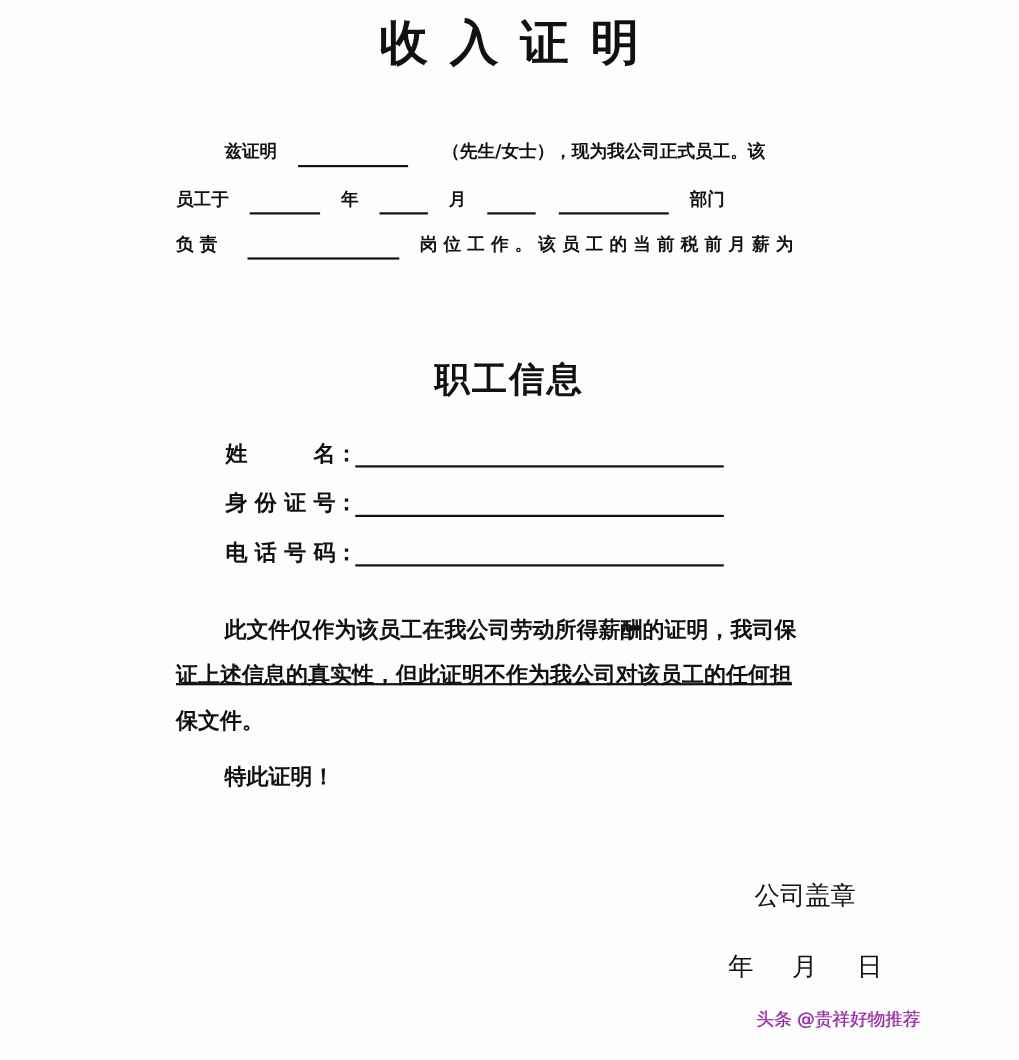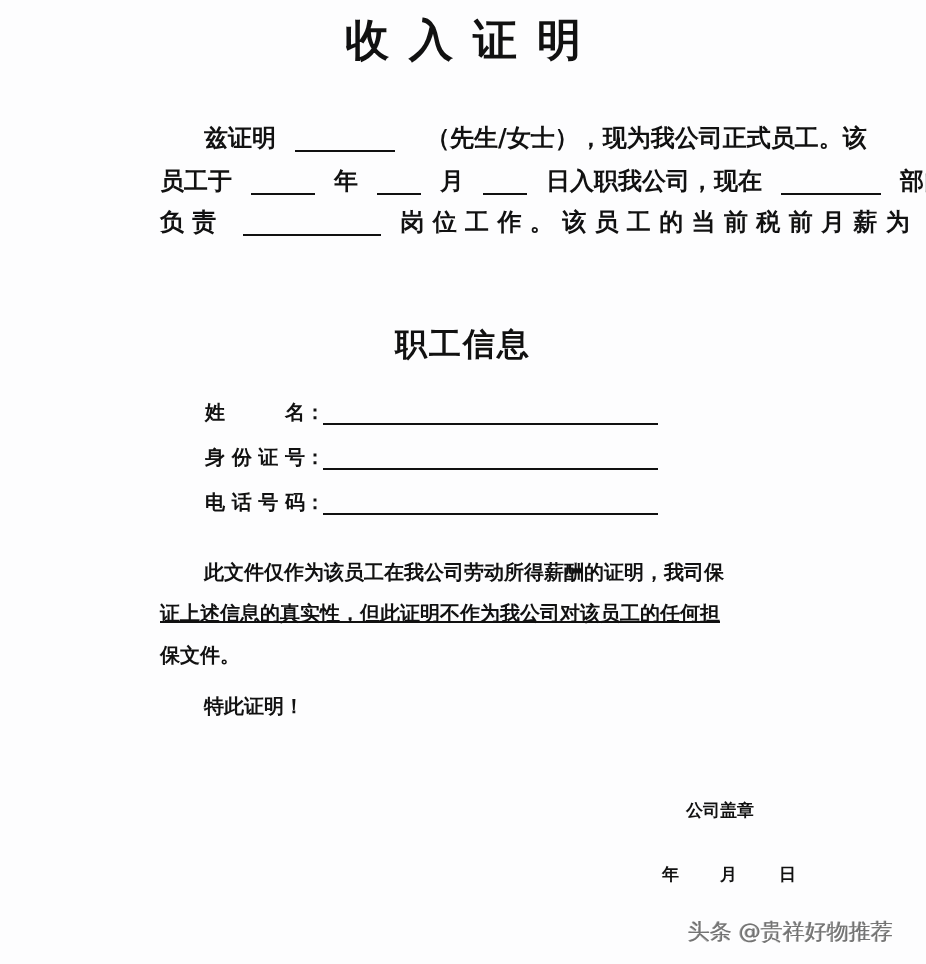--- a/index.html
+++ b/index.html
@@ -26,21 +26,21 @@
       left: 0; width: 926px; top: 10px;
       text-align: center;
       font-size: 44px;
       font-weight: bold;
       letter-spacing: 20px;
       padding-left: 20px;
       box-sizing: border-box;
       line-height: 60px;
     }
     .para-line {
-      font-size: 24px;
+      font-size: 16px;
       font-weight: bold;
       line-height: 28px;
       height: 28px;
       display: flex;
       align-items: flex-end;
       gap: 17px;
     }
     .blank {
       display: inline-block;
       border-bottom: 2px solid #111;
@@ -81,26 +81,26 @@
       border-bottom: 2px solid #111;
       height: 24px;
       margin-left: 0;
     }
     .body-line {
       font-size: 20px;
       font-weight: bold;
       line-height: 28px;
     }
     .sign {
-      font-size: 17px;
-      font-weight: bold;
+      font-size: 23px;
+      font-weight: normal;
     }
     .watermark {
-      font-size: 22px;
-      color: #737373;
+      font-size: 16px;
+      color: #a21caf;
       text-shadow: 1px 1px 0 #ffffff, -1px 0 0 #999;
       letter-spacing: 0px;
     }
   </style>
 </head>
 <body>
 
 <div class="page">
 
   <div class="abs title">收入证明</div>
@@ -111,21 +111,20 @@
     <span style="margin-left:12px;">（先生/女士），现为我公司正式员工。该</span>
   </div>
 
   <div class="abs para-line" style="left:160px; top:167px;">
     <span>员工于</span>
     <span class="blank" style="width:64px;"></span>
     <span>年</span>
     <span class="blank" style="width:44px;"></span>
     <span>月</span>
     <span class="blank" style="width:44px;"></span>
-    <span>日入职我公司，现在</span>
     <span class="blank" style="width:100px;"></span>
     <span>部门</span>
   </div>
 
   <div class="abs para-line" style="left:160px; top:208px;text-align:center;">
     <span>负 责</span>
     <span class="blank" style="width:138px; margin-left:10px;"></span>
     <span>岗 位 工 作 。 该 员 工 的 当 前 税 前 月 薪 为</span>
   </div>
 

